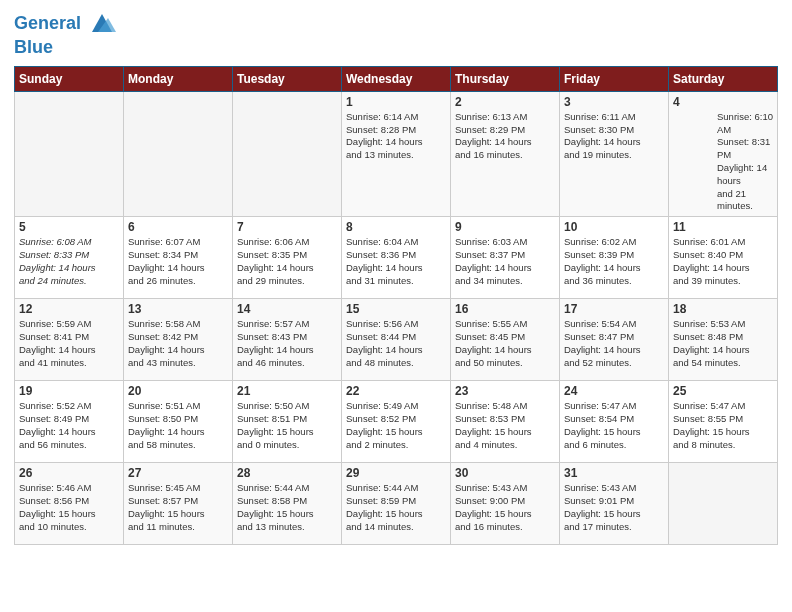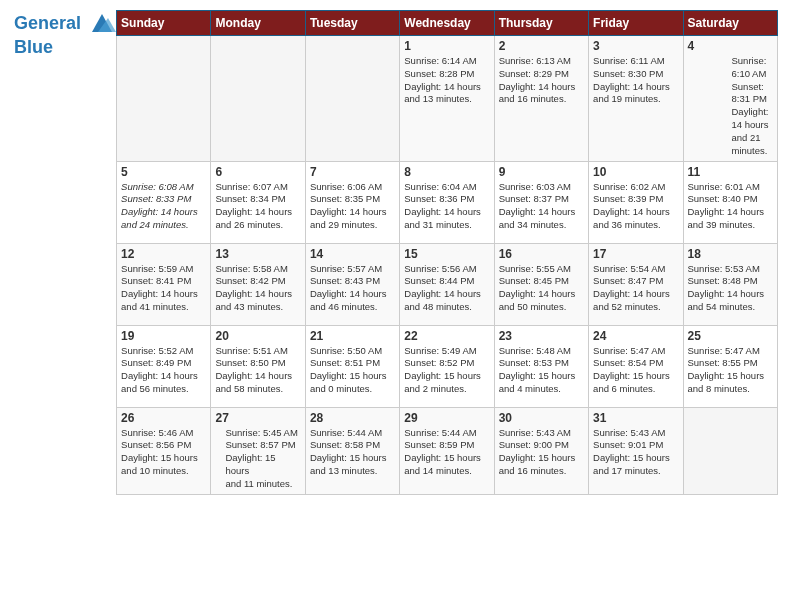--- a/index.html
+++ b/index.html
@@ -8,21 +8,21 @@
       background: #fff;
       width: 792px;
       height: 612px;
       overflow: hidden;
     }
     .page {
       width: 792px;
       height: 436px;
       padding: 10px 14px 10px 14px;
       display: flex;
-      flex-direction: row;
+      flex-direction: column;
     }
     .header {
       display: flex;
       justify-content: space-between;
       align-items: flex-start;
       margin-bottom: 8px;
     }
     .logo {
       display: flex;
       align-items: center;
@@ -324,21 +324,21 @@
         <tr>
           <td>
             <span class="day-num">26</span>
             <div class="day-info" style="white-space: pre-line;">Sunrise: 5:46 AM
 Sunset: 8:56 PM
 Daylight: 15 hours
 and 10 minutes.</div>
           </td>
           <td>
             <span class="day-num">27</span>
-            <div class="day-info" style="white-space: pre-line; margin-left: 10px;">Sunrise: 5:45 AM
+            <div class="day-info" style="white-space: pre-line;">Sunrise: 5:45 AM
 Sunset: 8:57 PM
 Daylight: 15 hours
 and 11 minutes.</div>
           </td>
           <td>
             <span class="day-num">28</span>
             <div class="day-info" style="white-space: pre-line;">Sunrise: 5:44 AM
 Sunset: 8:58 PM
 Daylight: 15 hours
 and 13 minutes.</div>

